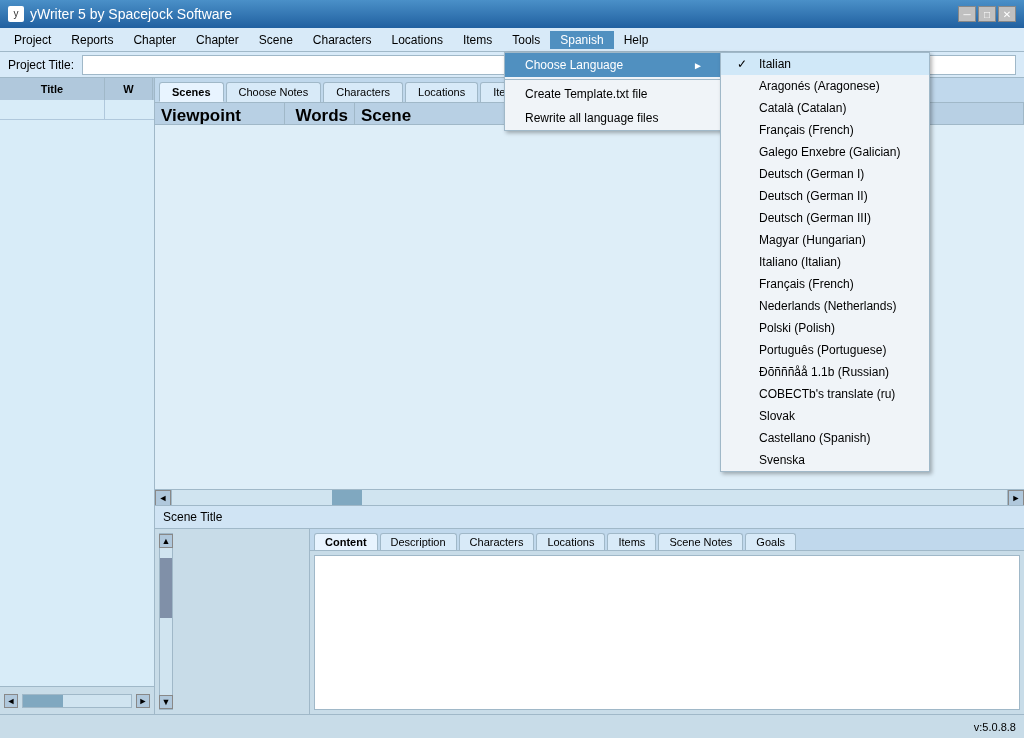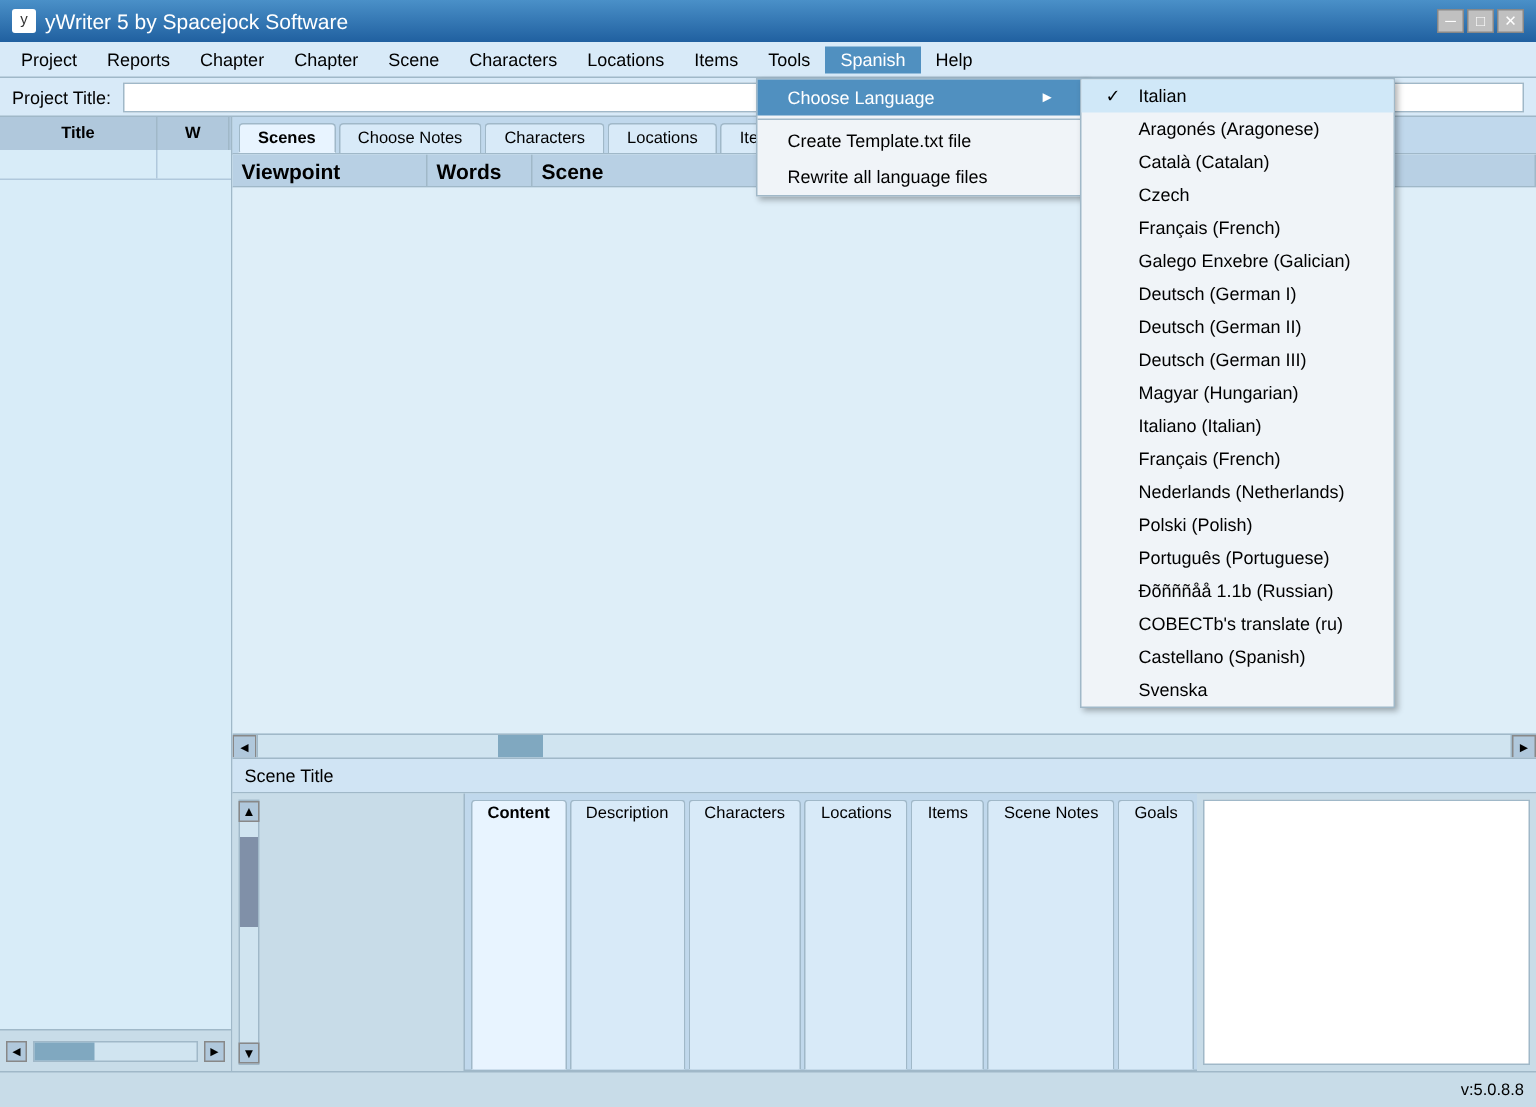--- a/index.html
+++ b/index.html
@@ -188,25 +188,25 @@
     }
     #scene-table-header {
       display: flex;
       background: #b8d0e4;
       border-bottom: 1px solid #a0b8c8;
       height: 22px;
     }
     .scene-col-header {
       border-right: 1px solid #a0b8c8;
       padding: 3px 6px;
-      font-size: 14px;
+      font-size: 17px;
       font-weight: bold;
     }
     .col-viewpoint { width: 130px; }
-    .col-words { width: 70px; }
+    .col-words { width: 70px; text-align: right; }
     .col-scene { width: 200px; }
     .col-characters-right { flex: 1; }
 
     #scene-rows {
       flex: 1;
       overflow-y: auto;
       background: #deeef8;
     }
 
     
@@ -287,21 +287,21 @@
     .v-scroll-thumb {
       width: 100%; height: 60px;
       background: #8090a8;
       margin-top: 10px;
     }
 
     
     #bottom-right {
       flex: 1;
       display: flex;
-      flex-direction: row;
+      flex-direction: column;
     }
     #bottom-tabs {
       display: flex;
       background: #c0d8ec;
       padding-top: 4px;
       padding-left: 4px;
       border-bottom: 1px solid #a0b8c8;
     }
     .bottom-tab {
       padding: 2px 10px;
@@ -531,24 +531,20 @@
   <div class="lang-item">
     <span class="checkmark"></span>
     <span>Aragonés (Aragonese)</span>
   </div>
   <div class="lang-item">
     <span class="checkmark"></span>
     <span>Català (Catalan)</span>
   </div>
   <div class="lang-item">
     <span class="checkmark"></span>
-    <span>Czech</span>
-  </div>
-  <div class="lang-item">
-    <span class="checkmark"></span>
     <span>Français (French)</span>
   </div>
   <div class="lang-item">
     <span class="checkmark"></span>
     <span>Galego Enxebre (Galician)</span>
   </div>
   <div class="lang-item">
     <span class="checkmark"></span>
     <span>Deutsch (German I)</span>
   </div>
@@ -587,19 +583,23 @@
   <div class="lang-item">
     <span class="checkmark"></span>
     <span>Ðõñññåå 1.1b (Russian)</span>
   </div>
   <div class="lang-item">
     <span class="checkmark"></span>
     <span>COBECTb's translate (ru)</span>
   </div>
   <div class="lang-item">
     <span class="checkmark"></span>
+    <span>Slovak</span>
+  </div>
+  <div class="lang-item">
+    <span class="checkmark"></span>
     <span>Castellano (Spanish)</span>
   </div>
   <div class="lang-item">
     <span class="checkmark"></span>
     <span>Svenska</span>
   </div>
 </div>
 
 </body></html>

